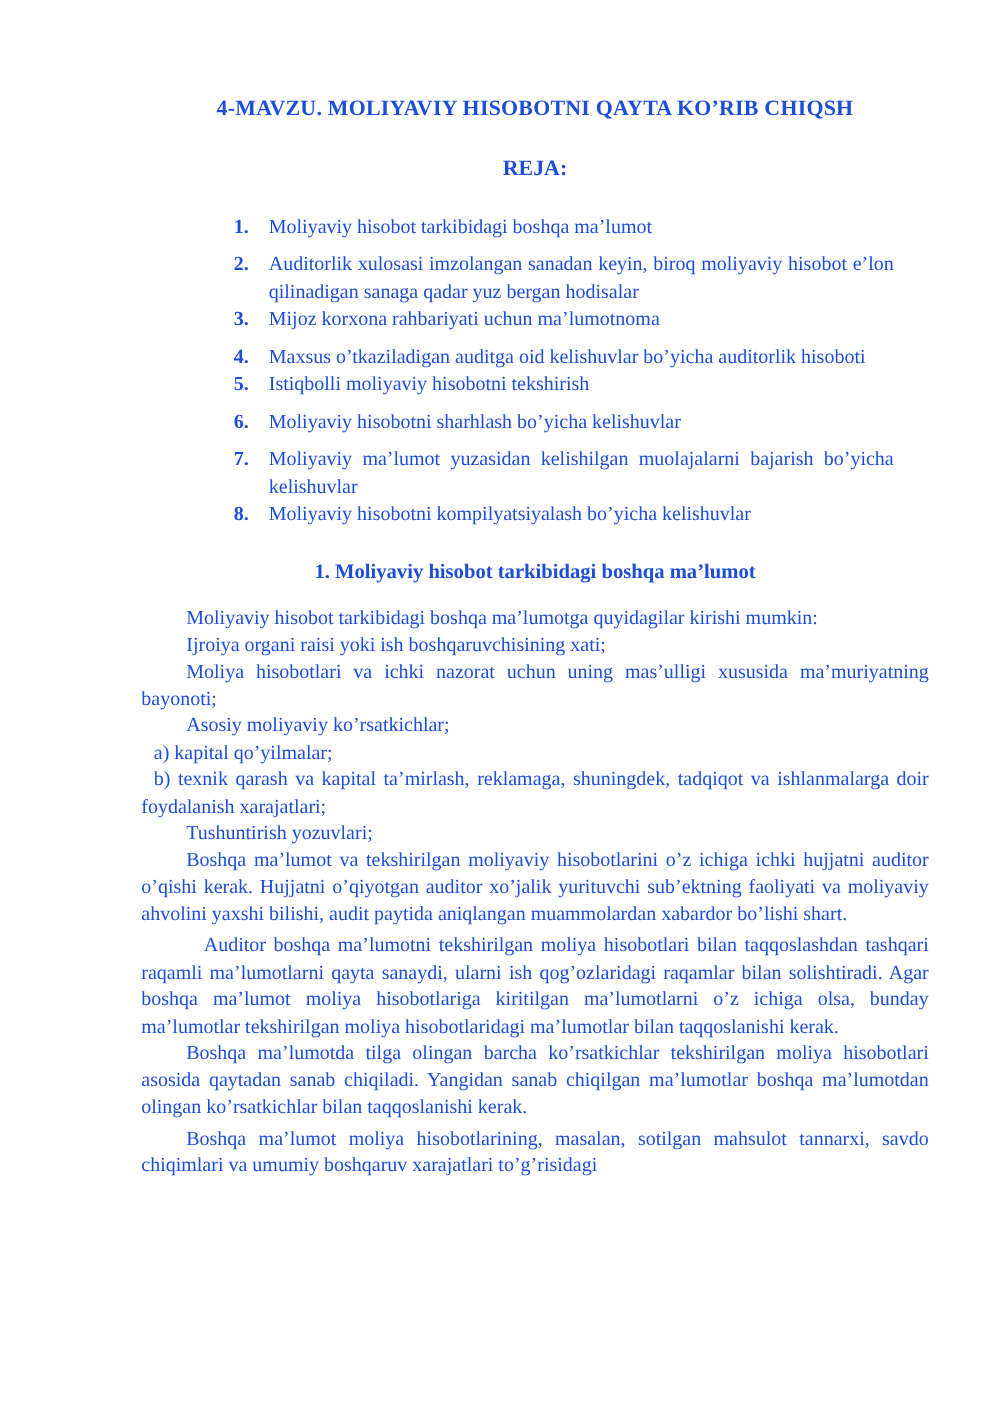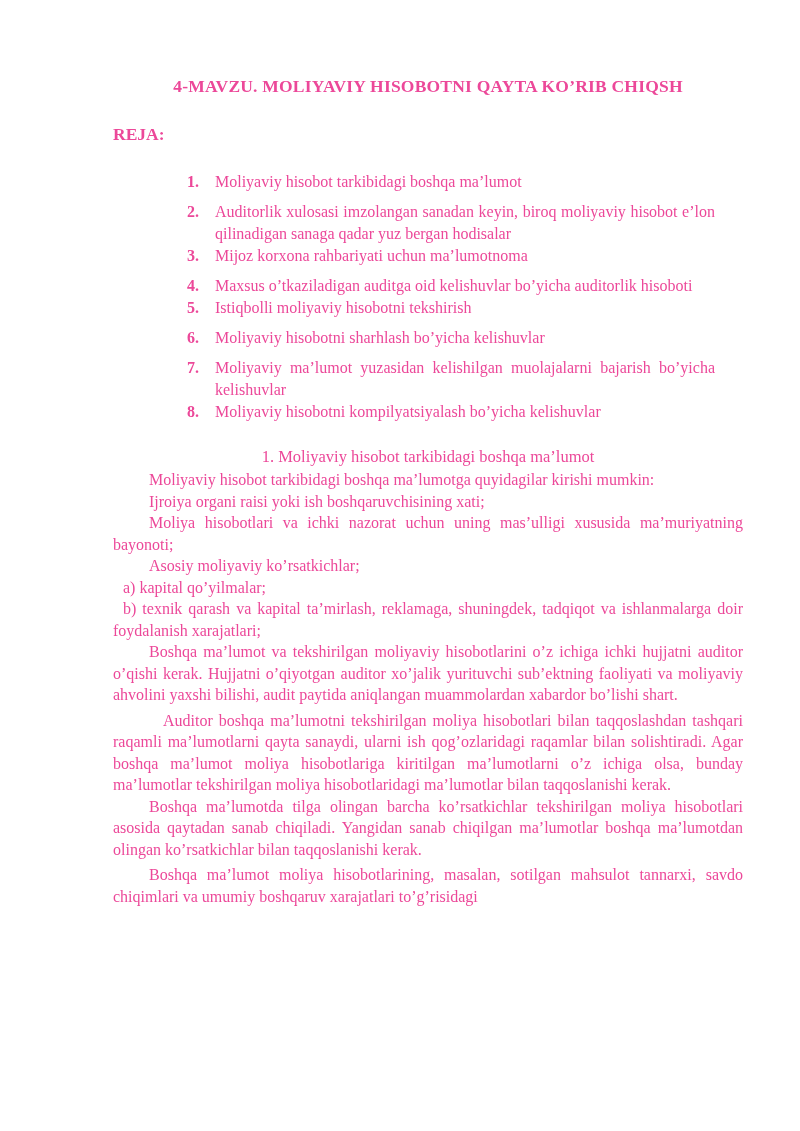--- a/index.html
+++ b/index.html
@@ -3,37 +3,38 @@
 <meta charset="utf-8">
 <style>
   * { margin: 0; padding: 0; box-sizing: border-box; }
   html, body { background: #ffffff; }
   .page {
     position: relative;
     width: 800px;
     height: 1131px;
     margin: 0 auto;
     background: #ffffff;
-    color: #ec4899;
+    color: #1d4ed8;
     font-family: "Liberation Serif", "DejaVu Serif", serif;
     overflow: hidden;
   }
   .content {
     padding: 76px 57px 0 113px; 
   }
   .doc-title {
     font-size: 17.5px;
     font-weight: bold;
     text-align: center;
     letter-spacing: 0.2px;
     margin-bottom: 27px;
   }
   .plan-heading {
     font-size: 17.5px;
     font-weight: bold;
+    text-align: center;
     margin-bottom: 26px;
   }
   ul.plan-list {
     list-style: none;
     width: 602px; 
     margin-bottom: 24px;
   }
   ul.plan-list li {
     position: relative;
     padding-left: 102px;
@@ -45,23 +46,23 @@
   ul.plan-list li:nth-child(3),
   ul.plan-list li:nth-child(5),
   ul.plan-list li:nth-child(8) { margin-top: 0; }
   ul.plan-list .num {
     position: absolute;
     left: 74px;
     font-weight: bold;
   }
   .section-heading {
     font-size: 16.5px;
-    font-weight: normal;
+    font-weight: bold;
     text-align: center;
-    margin-bottom: 2px;
+    margin-bottom: 17px;
   }
   .body-text p {
     font-size: 16px;
     line-height: 21.5px;
     text-align: justify;
     text-indent: 36px;
   }
   .body-text p.indent-small { text-indent: 10px; }
   .body-text p.indent-large { text-indent: 50px; }
   .body-text p.gap-before { margin-top: 4px; }
@@ -89,20 +90,21 @@
 
     <div class="section-heading">1. Moliyaviy hisobot tarkibidagi boshqa ma’lumot</div>
 
     <div class="body-text">
       <p>Moliyaviy hisobot tarkibidagi boshqa ma’lumotga quyidagilar kirishi mumkin:</p>
       <p>Ijroiya organi raisi yoki ish boshqaruvchisining xati;</p>
       <p>Moliya hisobotlari va ichki nazorat uchun uning mas’ulligi xususida ma’muriyatning bayonoti;</p>
       <p>Asosiy moliyaviy ko’rsatkichlar;</p>
       <p class="indent-small">a) kapital qo’yilmalar;</p>
       <p class="indent-small">b) texnik qarash va kapital ta’mirlash, reklamaga, shuningdek, tadqiqot va ishlanmalarga doir foydalanish xarajatlari;</p>
+      <p>Tushuntirish yozuvlari;</p>
       <p>Boshqa ma’lumot va tekshirilgan moliyaviy hisobotlarini o’z ichiga ichki hujjatni auditor o’qishi kerak. Hujjatni o’qiyotgan auditor xo’jalik yurituvchi sub’ektning faoliyati va moliyaviy ahvolini yaxshi bilishi, audit paytida aniqlangan muammolardan xabardor bo’lishi shart.</p>
       <p class="indent-large gap-before">Auditor boshqa ma’lumotni tekshirilgan moliya hisobotlari bilan taqqoslashdan tashqari raqamli ma’lumotlarni qayta sanaydi, ularni ish qog’ozlaridagi raqamlar bilan solishtiradi. Agar boshqa ma’lumot moliya hisobotlariga kiritilgan ma’lumotlarni o’z ichiga olsa, bunday ma’lumotlar tekshirilgan moliya hisobotlaridagi ma’lumotlar bilan taqqoslanishi kerak.</p>
       <p>Boshqa ma’lumotda tilga olingan barcha ko’rsatkichlar tekshirilgan moliya hisobotlari asosida qaytadan sanab chiqiladi.  Yangidan sanab chiqilgan ma’lumotlar boshqa ma’lumotdan olingan ko’rsatkichlar bilan taqqoslanishi kerak.</p>
       <p class="gap-before">Boshqa ma’lumot moliya hisobotlarining, masalan, sotilgan mahsulot tannarxi, savdo chiqimlari va umumiy boshqaruv xarajatlari to’g’risidagi</p>
     </div>
 
   </div>
 </div>
 
 </body></html>

